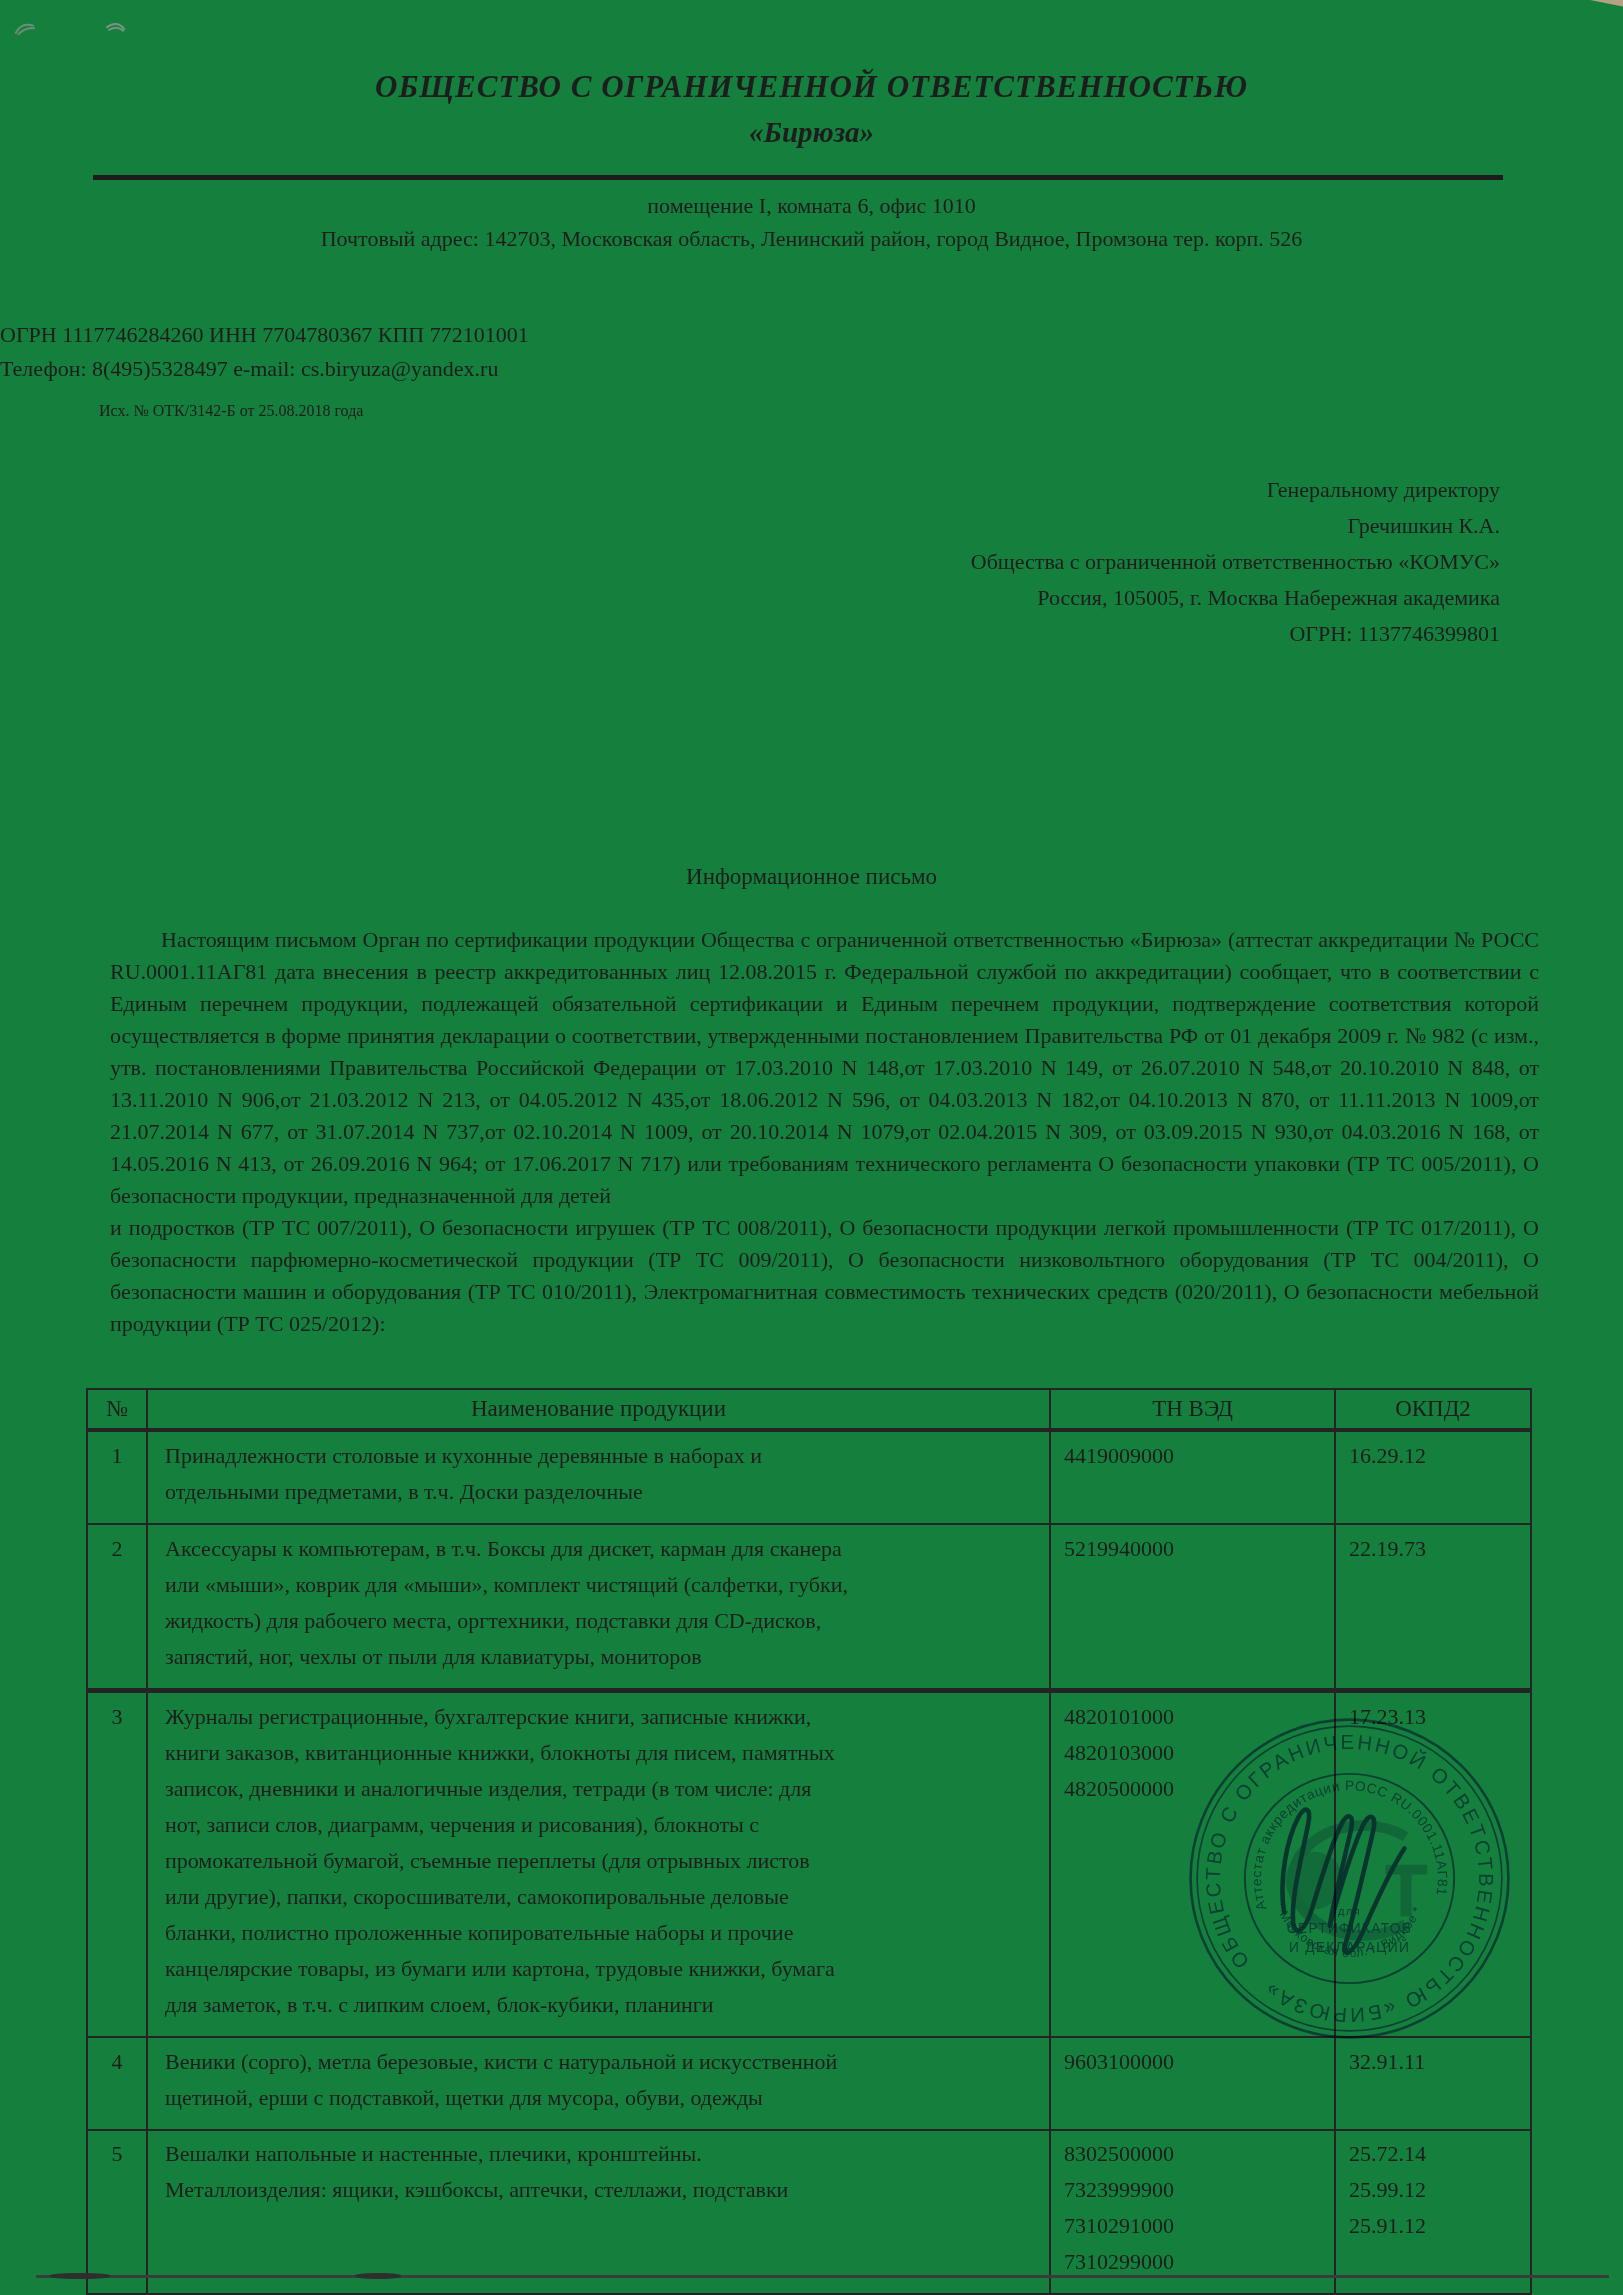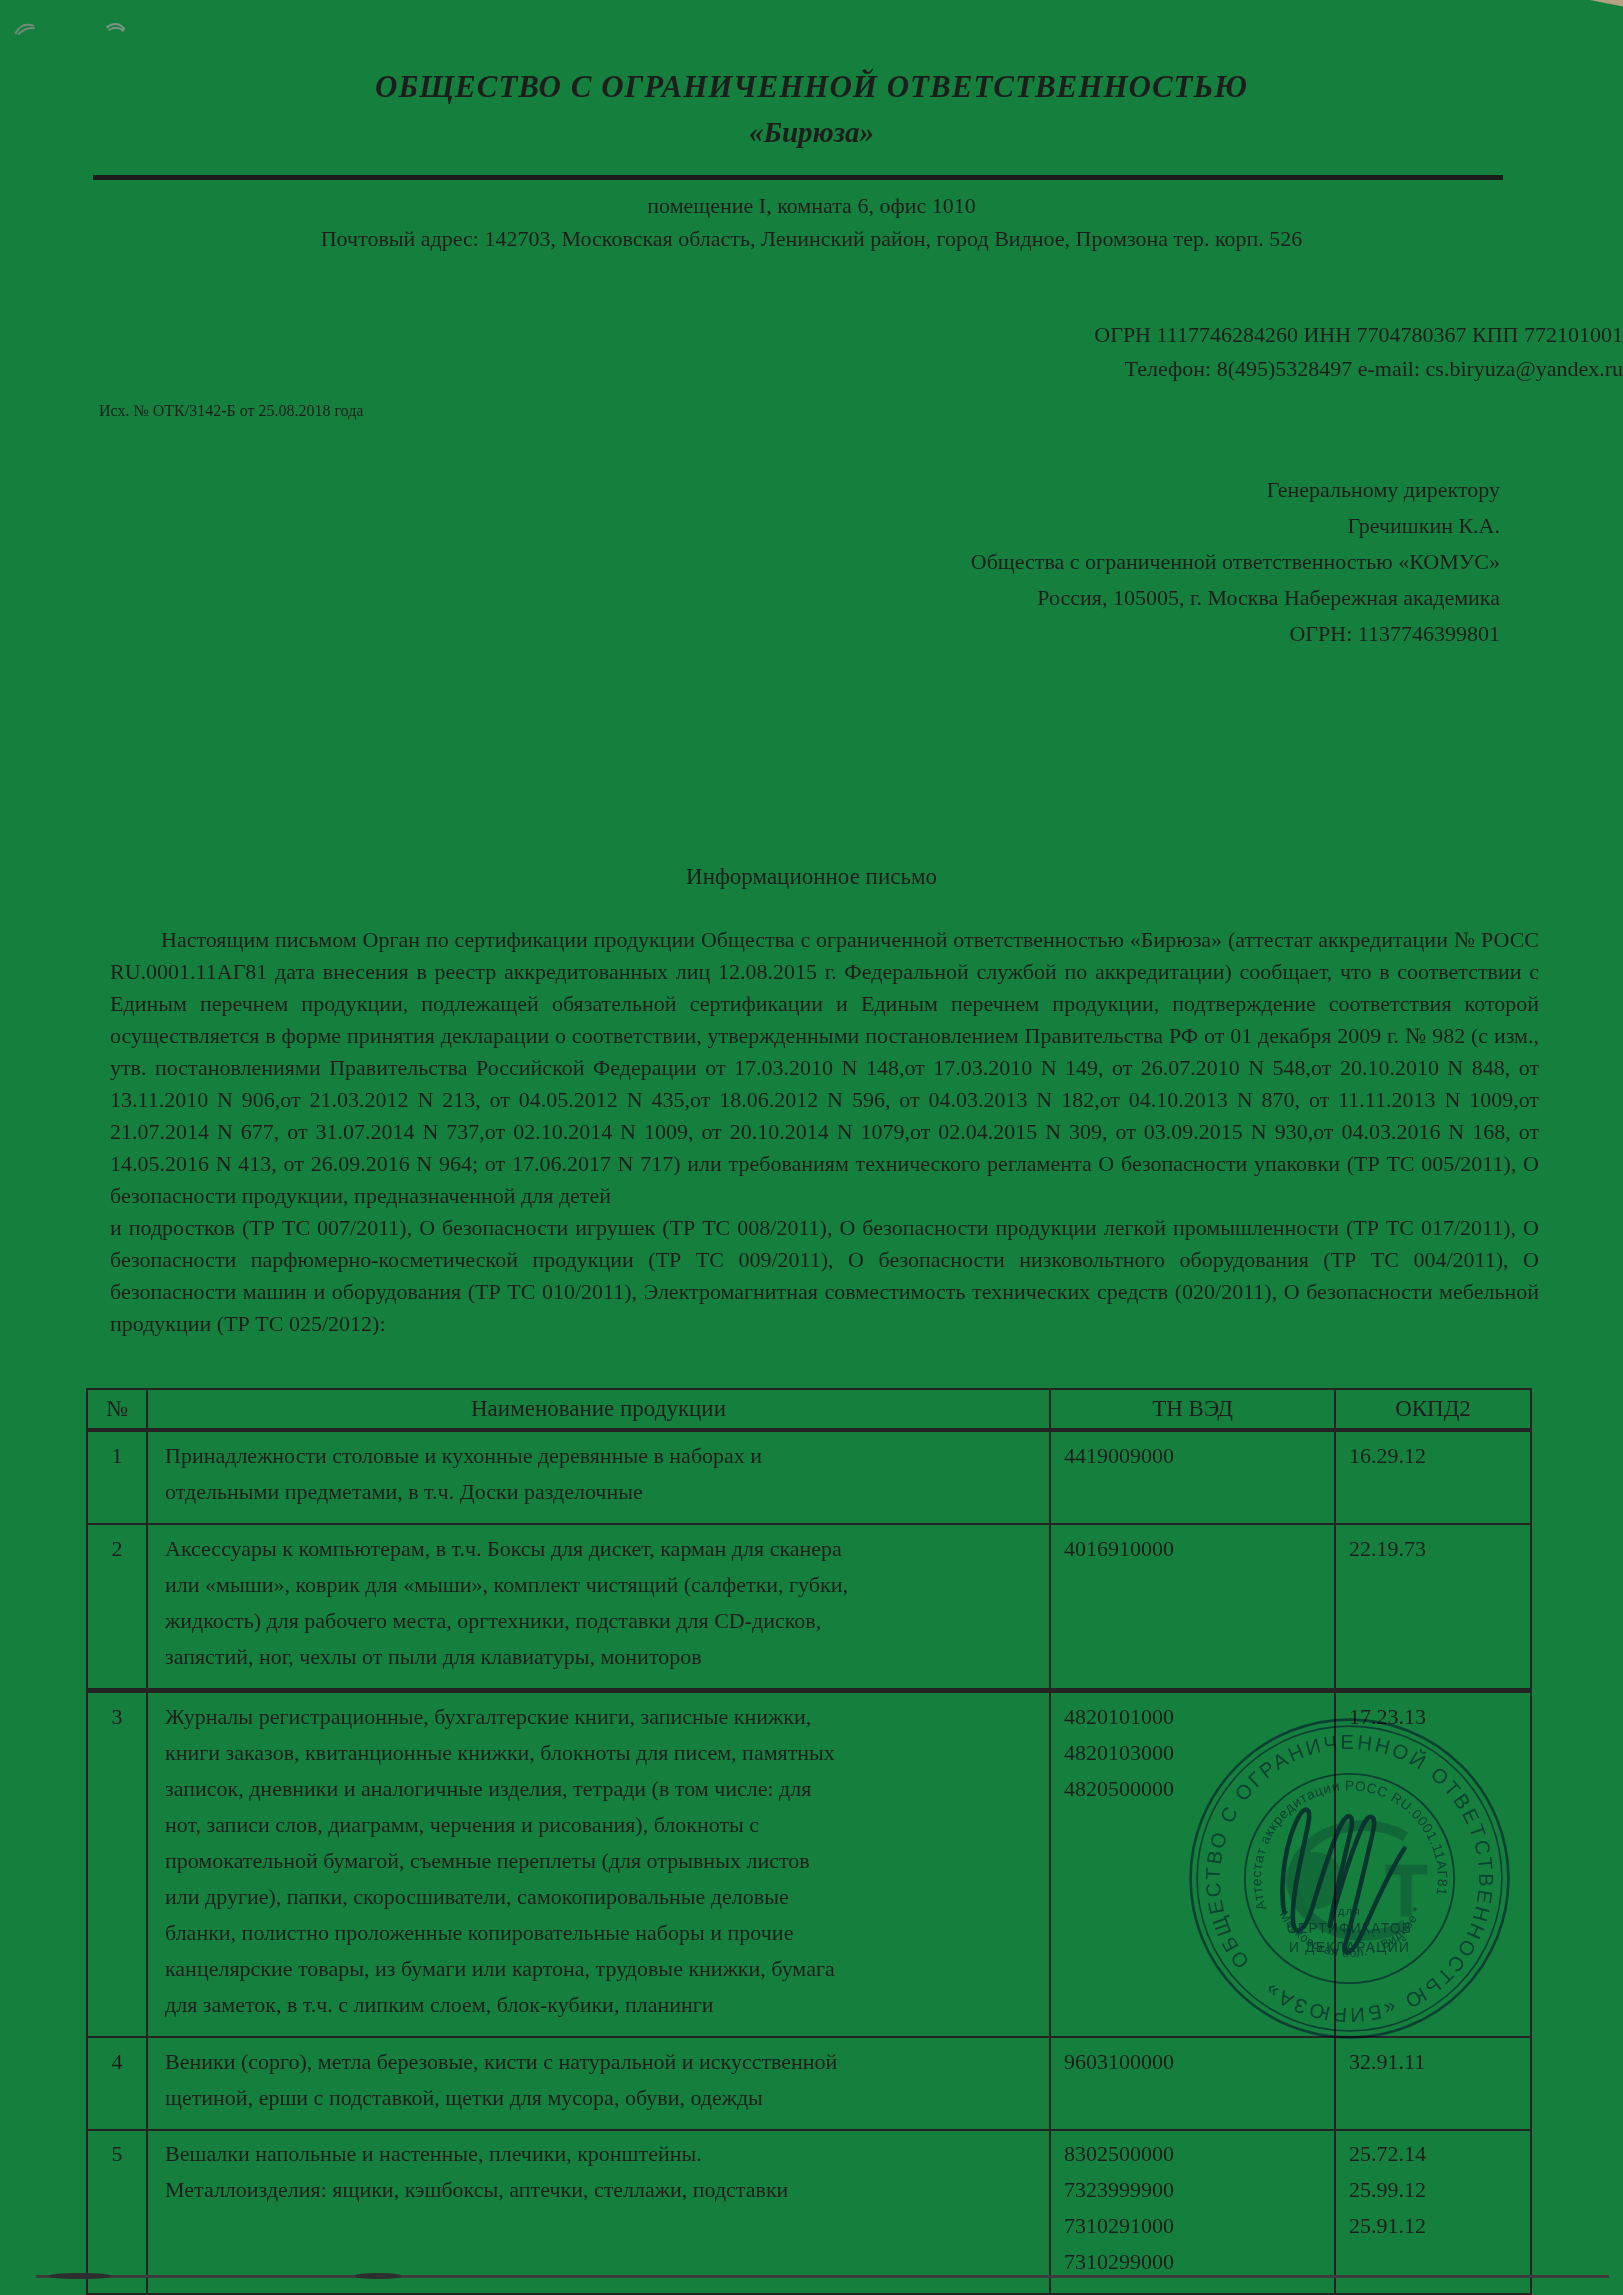--- a/index.html
+++ b/index.html
@@ -10,21 +10,21 @@
     font-family:"Liberation Serif","DejaVu Serif",serif;
   }
   
   .company{position:absolute;top:69px;left:0;width:100%;text-align:center;
     font-weight:bold;font-style:italic;}
   .company-line1{font-size:31px;letter-spacing:1px;}
   .company-line2{font-size:29px;margin-top:10.5px;}
   .header-rule{position:absolute;top:175px;left:93px;width:1410px;height:5.2px;background:#1c1c1c;}
   .address{position:absolute;top:189px;left:0;width:100%;text-align:center;
     font-size:22px;line-height:33px;}
-  .ogrn-block{position:absolute;top:318px;left:0;width:100%;text-align:right;
+  .ogrn-block{position:absolute;top:318px;left:0;width:100%;text-align:left;
     font-size:22px;line-height:34px;}
   .ref-line{position:absolute;top:402px;left:99px;font-size:16px;}
   
   .recipient{position:absolute;top:472px;right:123px;text-align:right;
     font-size:22px;line-height:36px;}
   
   .letter-title{position:absolute;top:864px;left:0;width:100%;text-align:center;font-size:23px;}
   .letter-body{position:absolute;top:912px;left:98px;width:1429px;
     font-size:22px;line-height:32px;text-align:justify;text-indent:51px;margin:12px;}
   
@@ -134,21 +134,21 @@
       </tr>
       <tr>
         <td class="td-num">2</td>
         <td class="td-name">
           <div class="cell-line">Аксессуары к компьютерам, в т.ч. Боксы для дискет, карман для сканера</div>
           <div class="cell-line">или «мыши», коврик для «мыши», комплект чистящий (салфетки, губки,</div>
           <div class="cell-line">жидкость) для рабочего места, оргтехники, подставки для CD-дисков,</div>
           <div class="cell-line">запястий, ног, чехлы от пыли для клавиатуры, мониторов</div>
         </td>
         <td class="td-code">
-          <div>4016910000</div>
+          <div>5219940000</div>
         </td>
         <td class="td-okpd">
           <div>22.19.73</div>
         </td>
       </tr>
       <tr class="thick-top">
         <td class="td-num">3</td>
         <td class="td-name">
           <div class="cell-line">Журналы регистрационные, бухгалтерские книги, записные книжки,</div>
           <div class="cell-line">книги заказов, квитанционные книжки, блокноты для писем, памятных</div>

